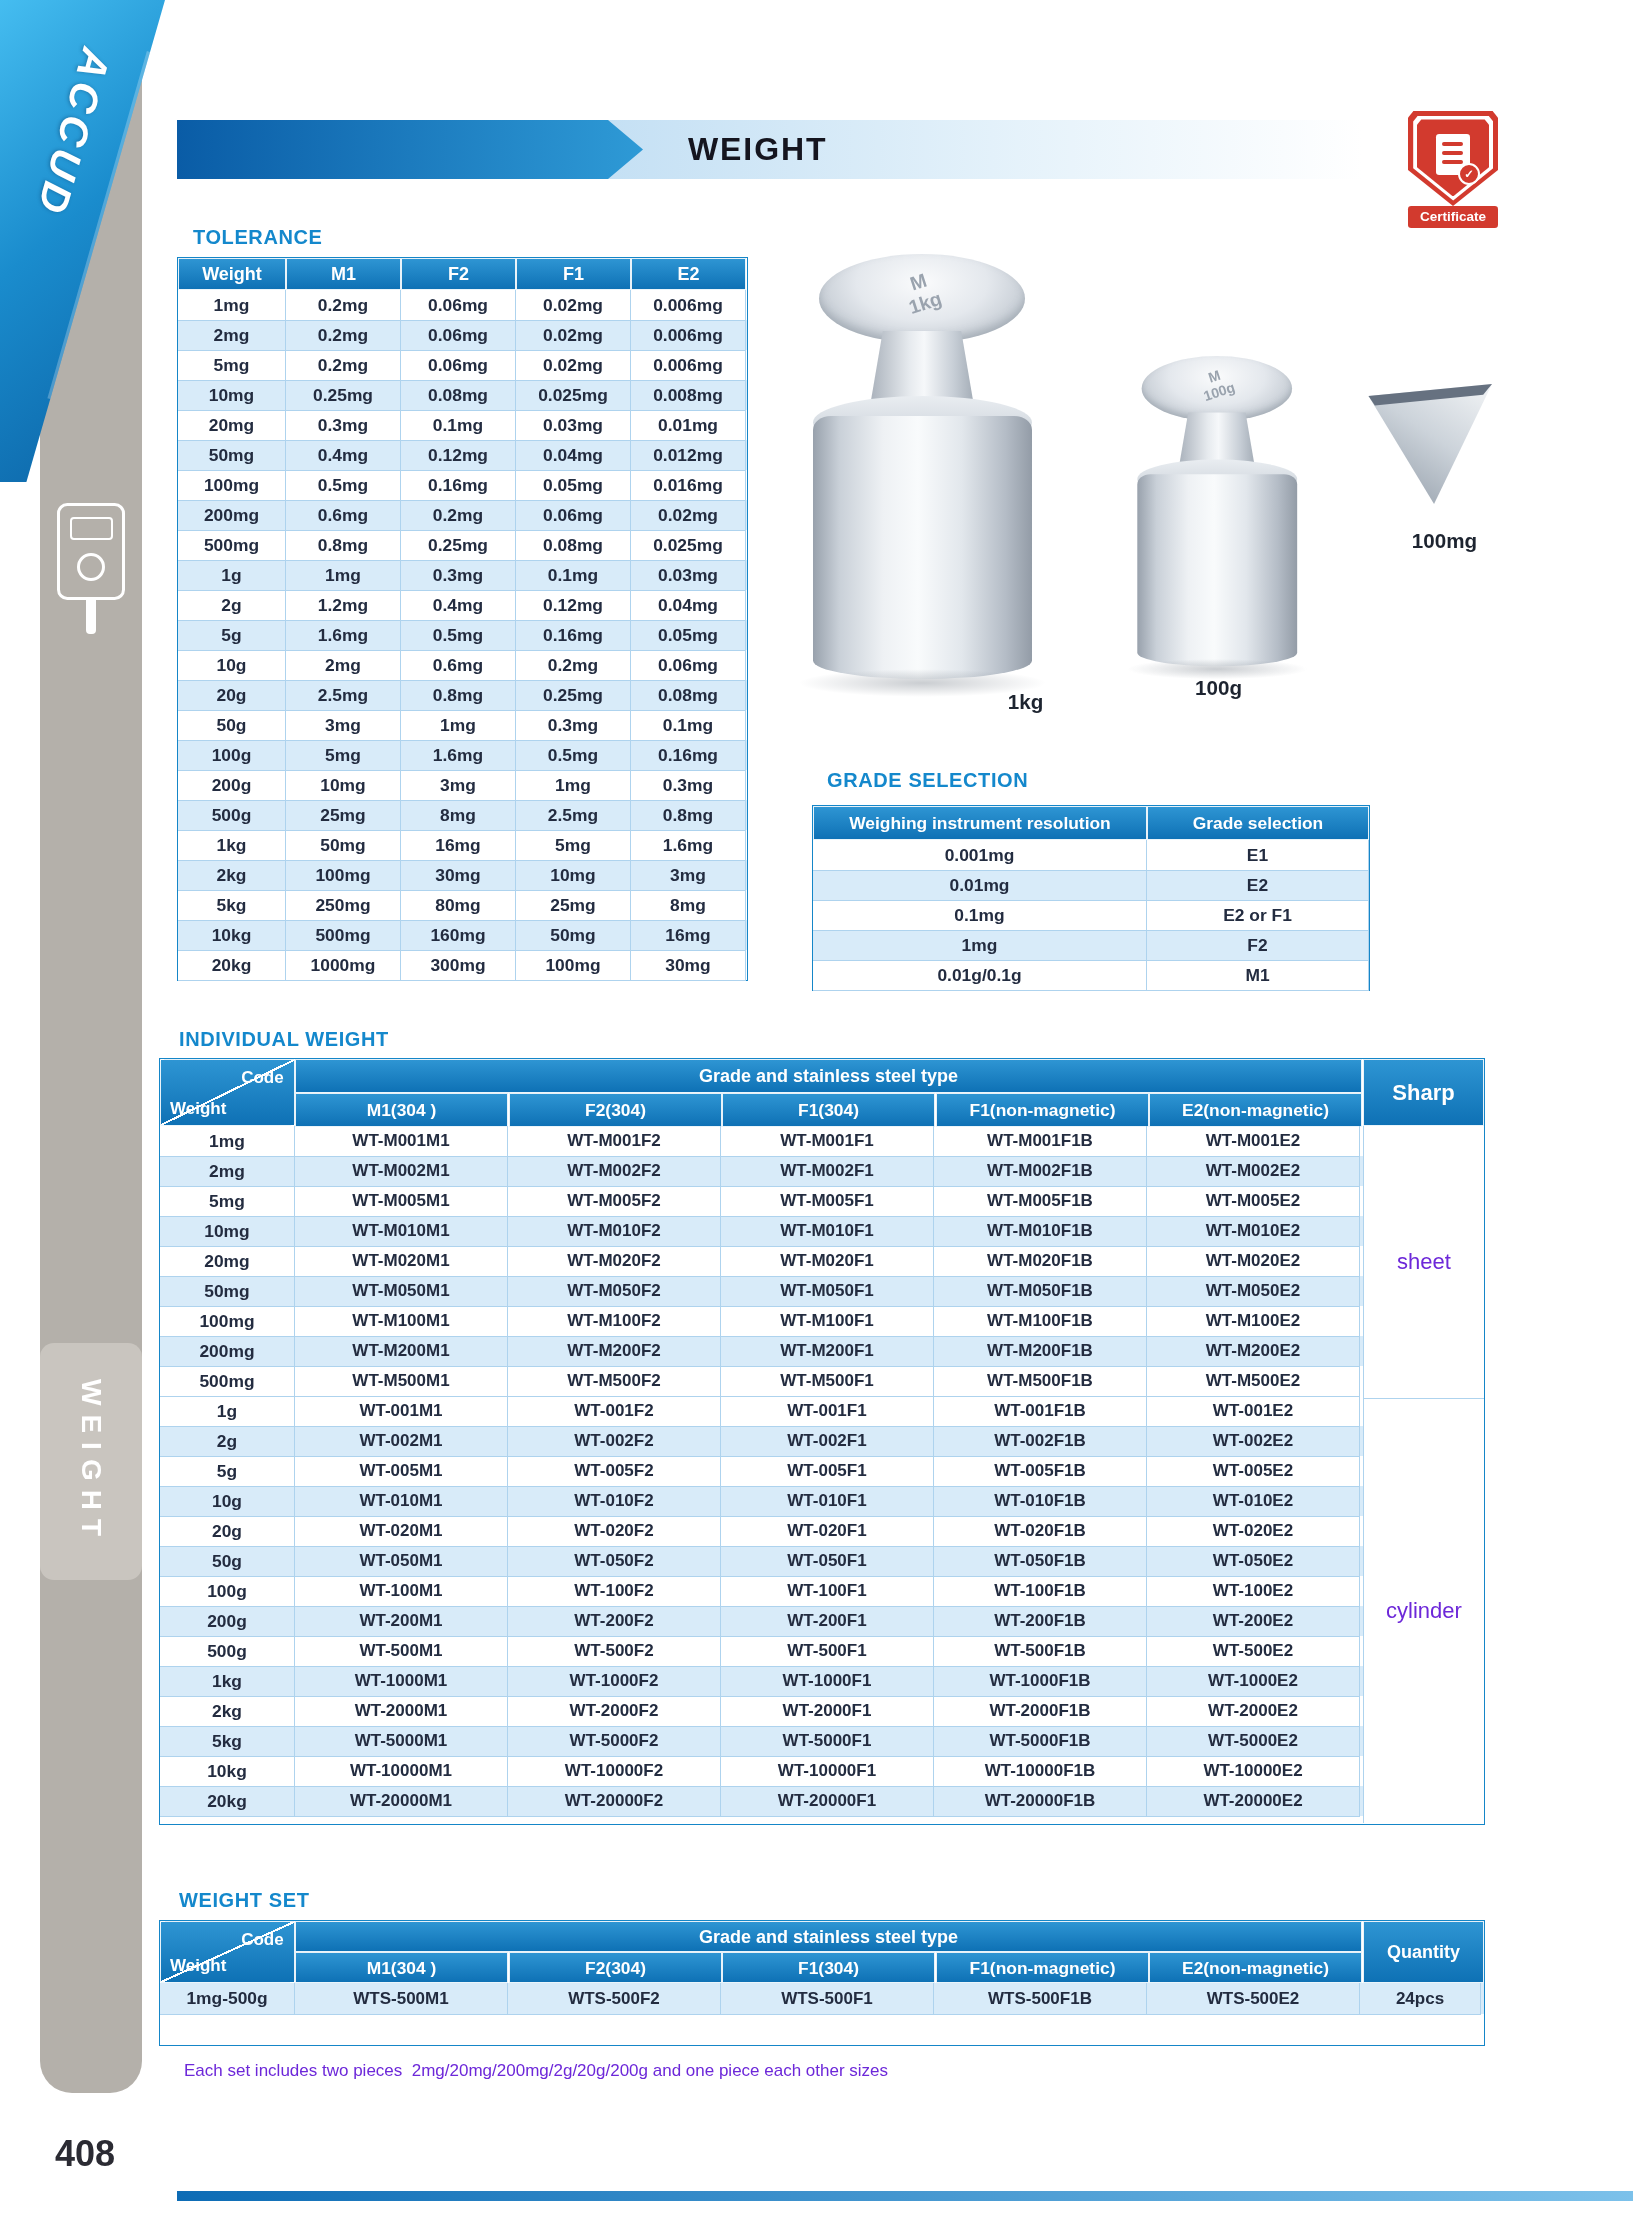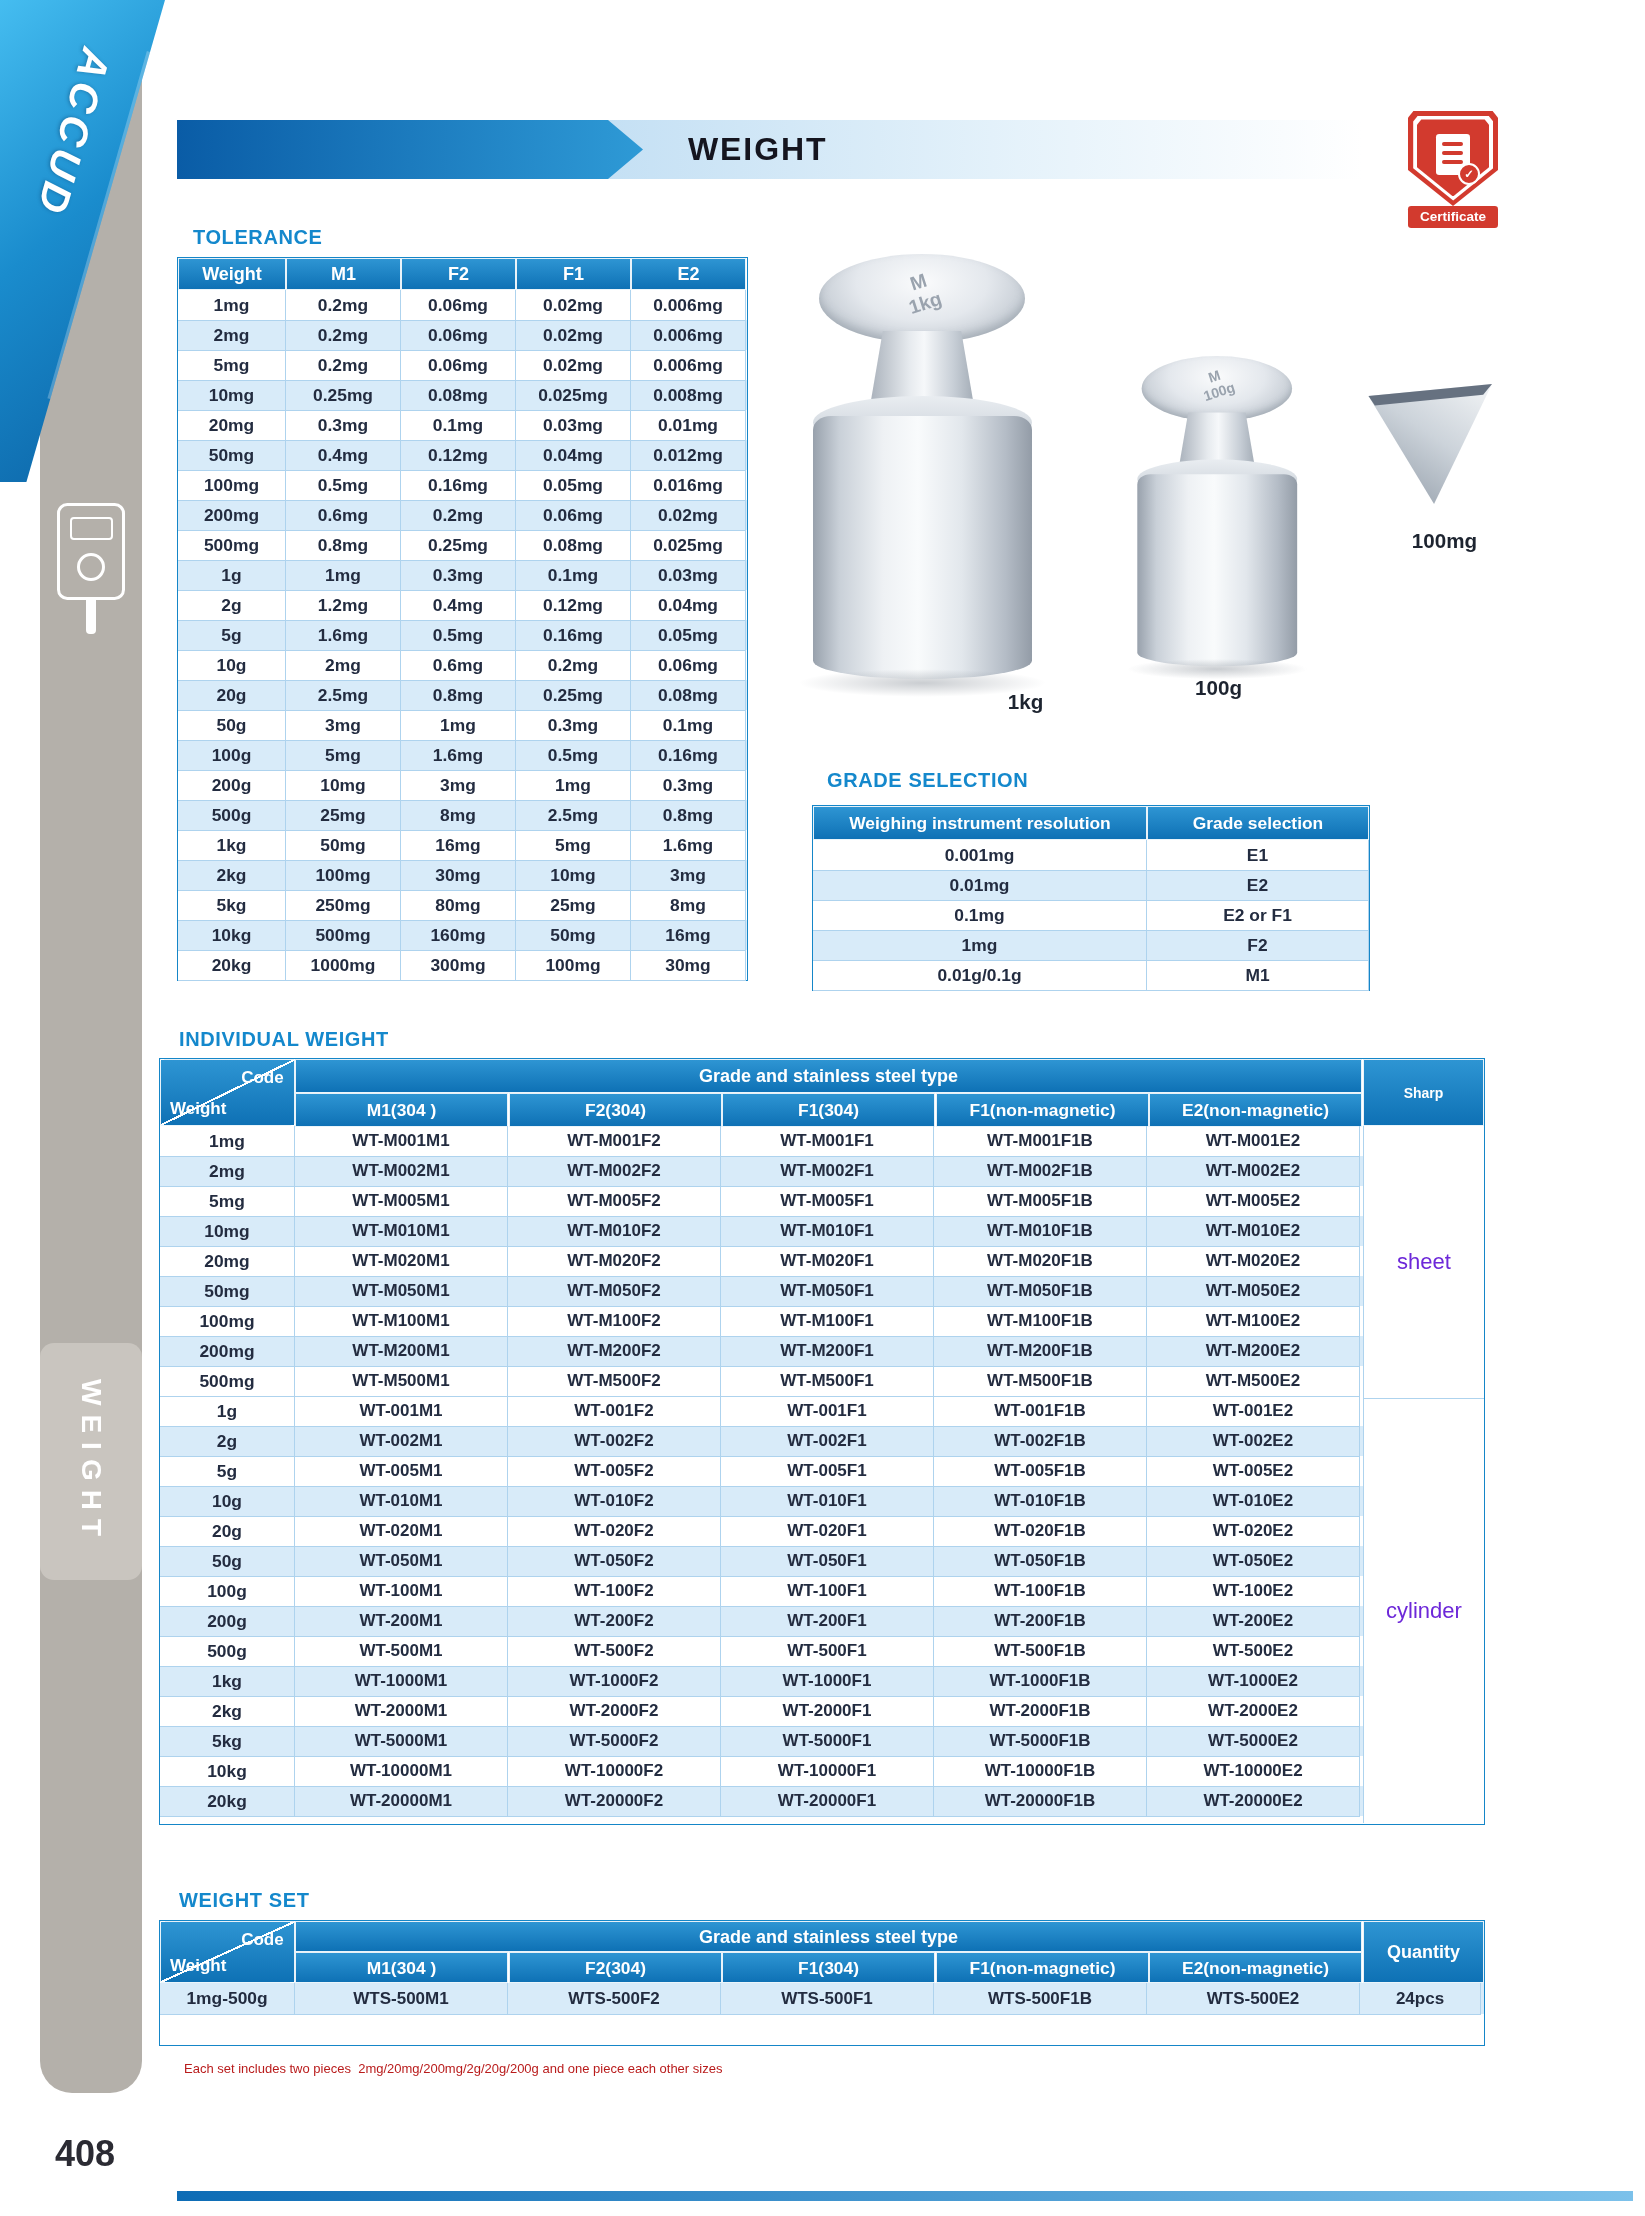--- a/index.html
+++ b/index.html
@@ -88,21 +88,21 @@
   .irow .td { line-height:30px; font-size:17px; }
   .irow .td:first-child { font-size:17.4px; }
   .sharp-col { position:absolute; left:1203px; top:67px; width:121px; border-left:0.6px solid #aed3ee; }
   .sharp-col .shape-cell { display:flex; align-items:center; justify-content:center; background:#fff;
     font-weight:normal; font-size:22px; color:#6d28d9; }
   .shape-sheet { height:273px; border-bottom:0.6px solid #aed3ee; }
   .shape-cylinder { height:424px; }
   .wsrow { display:grid; grid-template-columns:135px 213px 213px 213px 213px 213px 121px; height:31px; }
   .wsrow .td { line-height:31px; font-size:17px; }
   .wsrow .td:first-child { font-size:17.4px; }
-  .footnote { left:184px; top:2061px; font-size:13px; color:#b91c1c; white-space:pre-wrap; font-weight:500; }
+  .footnote { left:184px; top:2061px; font-size:17px; color:#6d28d9; white-space:pre-wrap; font-weight:500; }
 
   
   .weight { position:relative; width:239px; height:451px; }
   .w-cap { position:absolute; left:16px; top:3.9px; width:206px; height:89px; border-radius:50%;
     background:radial-gradient(ellipse at 50% 32%,#fafbfc 0%,#e4e8ed 45%,#c2c9d1 78%,#aab2bc 100%);
     box-shadow:inset 0 -5.2px 9px rgba(110,120,132,.35); }
   .w-mark { position:absolute; left:0; top:17px; width:100%; text-align:center; white-space:pre-line;
     transform:rotate(-18deg); color:#9aa3ae; font-weight:bold; font-size:19.3px; line-height:22px; }
   .w-stem { position:absolute; left:66px; top:81px; width:106px; height:81px;
     background:linear-gradient(90deg,#a8b0ba 0%,#e6eaee 38%,#f6f8fa 52%,#c7ced6 80%,#a2abb5 100%);
@@ -437,21 +437,21 @@
       <div class="th corner-cell" style="left:0; top:0; width:135px; height:67px;">
         <span class="corner-top">Code</span>
         <span class="corner-bottom">Weight</span>
       </div>
       <div class="th" style="left:135px; top:0; width:1067px; height:34px; line-height:32px; font-size:18px;">Grade and stainless steel type</div>
       <div class="th" style="left:135px; top:34px; width:213px; height:34px; line-height:32px; font-size:17.4px;">M1(304 )</div>
       <div class="th" style="left:349px; top:34px; width:213px; height:34px; line-height:32px; font-size:17.4px;">F2(304)</div>
       <div class="th" style="left:562px; top:34px; width:213px; height:34px; line-height:32px; font-size:17.4px;">F1(304)</div>
       <div class="th" style="left:776px; top:34px; width:213px; height:34px; line-height:32px; font-size:17.4px;">F1(non-magnetic)</div>
       <div class="th" style="left:989px; top:34px; width:213px; height:34px; line-height:32px; font-size:17.4px;">E2(non-magnetic)</div>
-      <div class="th" style="left:1203px; top:0; width:121px; height:67px; line-height:66px; font-size:14px;">Sharp</div>
+      <div class="th" style="left:1203px; top:0; width:121px; height:67px; line-height:66px; font-size:22px;">Sharp</div>
     </div>
     <div style="position:relative;">
       <div>
 
           <div class="irow">
             <div class="td">1mg</div>
             <div class="td">WT-M001M1</div>
             <div class="td">WT-M001F2</div>
             <div class="td">WT-M001F1</div>
             <div class="td">WT-M001F1B</div>

